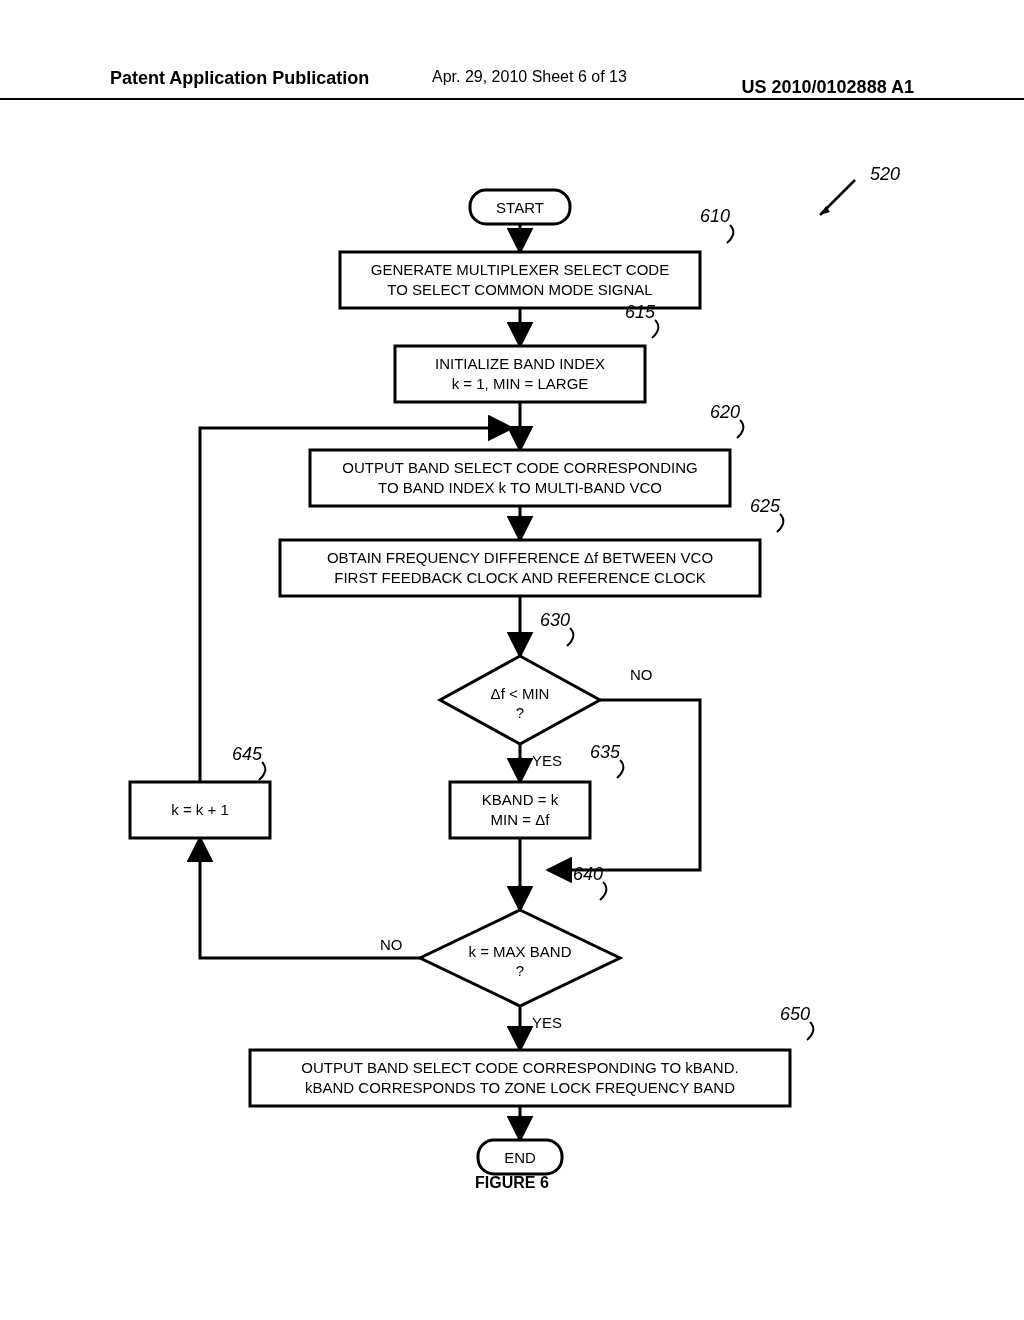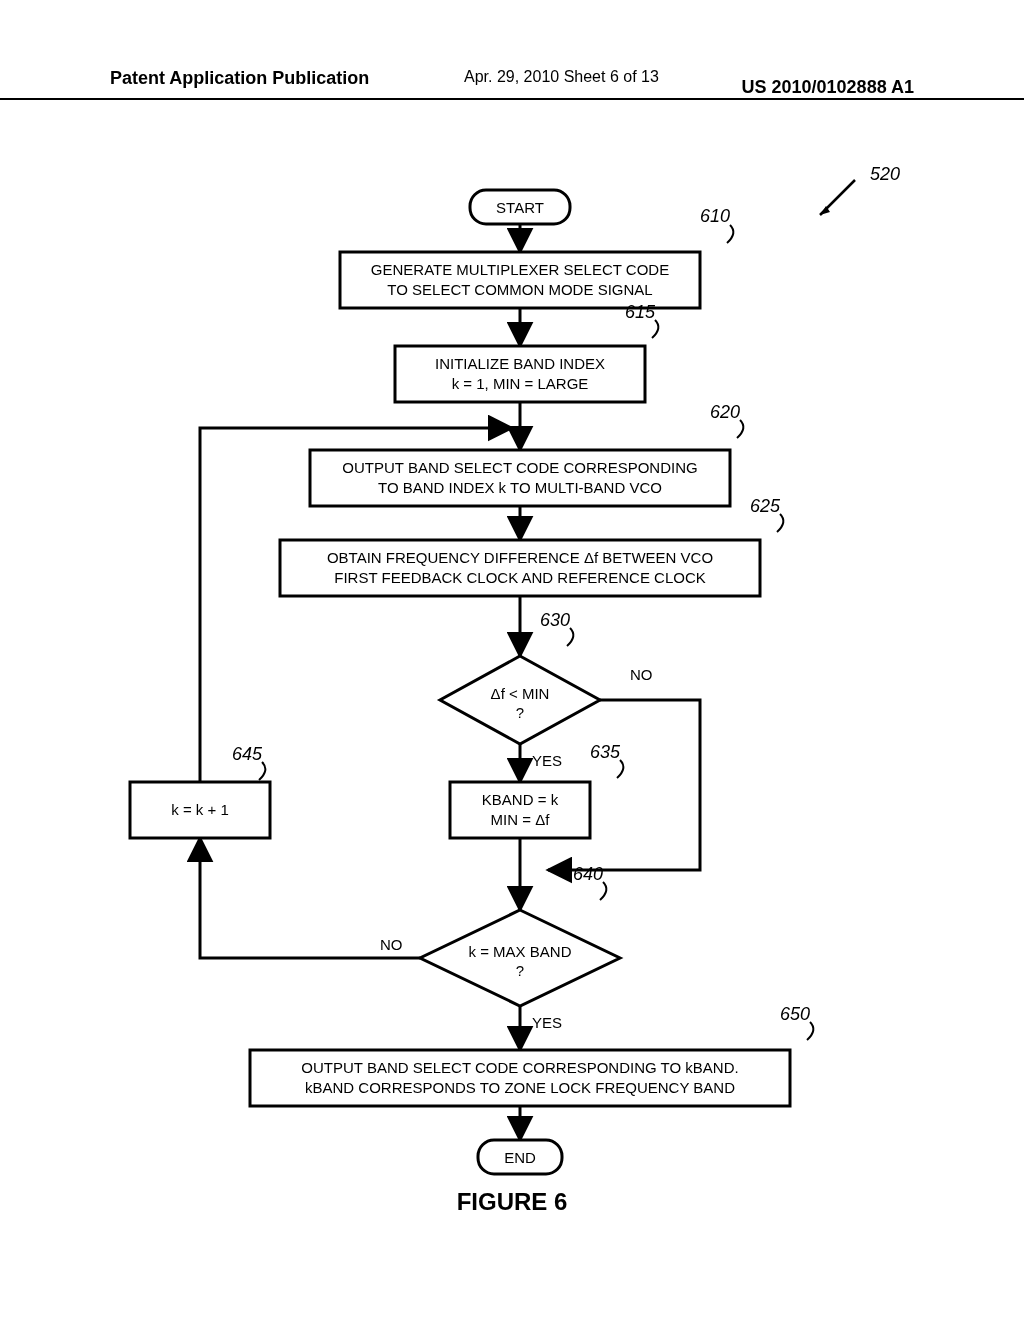--- a/index.html
+++ b/index.html
@@ -26,39 +26,39 @@
   }
   .header-left {
     position: absolute;
     left: 110px;
     top: 0;
     font-weight: bold;
     font-size: 18px;
   }
   .header-mid {
     position: absolute;
-    left: 464px;
+    left: 432px;
     top: 0;
     font-size: 16px;
     font-weight: normal;
   }
   .header-right {
     position: absolute;
     right: 110px;
     top: 9px;
     font-weight: bold;
     font-size: 18px;
   }
   .figure-caption {
     position: absolute;
-    bottom: 104px;
+    bottom: 128px;
     width: 1024px;
     text-align: center;
     font-weight: bold;
-    font-size: 24px;
+    font-size: 16px;
   }
   svg {
     position: absolute;
     top: 0;
     left: 0;
   }
   .box-text {
     font-family: Arial, Helvetica, sans-serif;
     font-size: 15px;
     text-anchor: middle;

